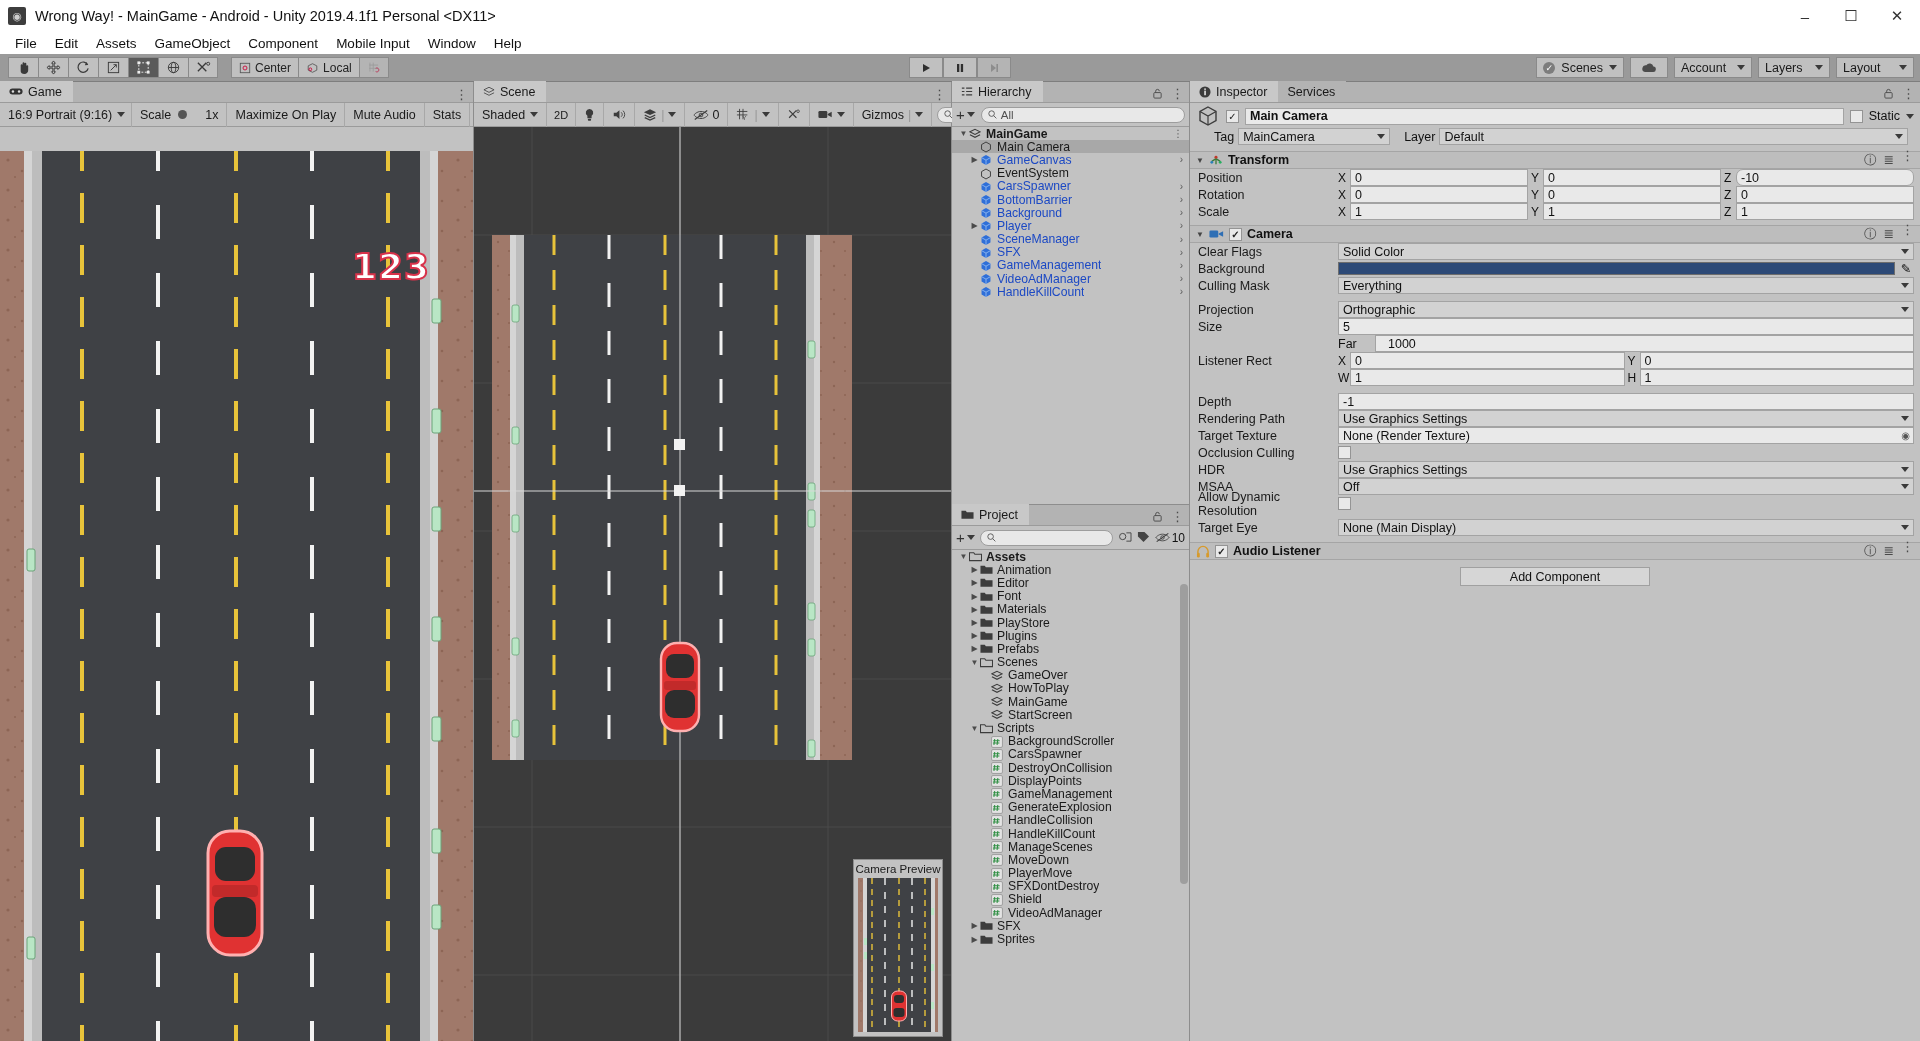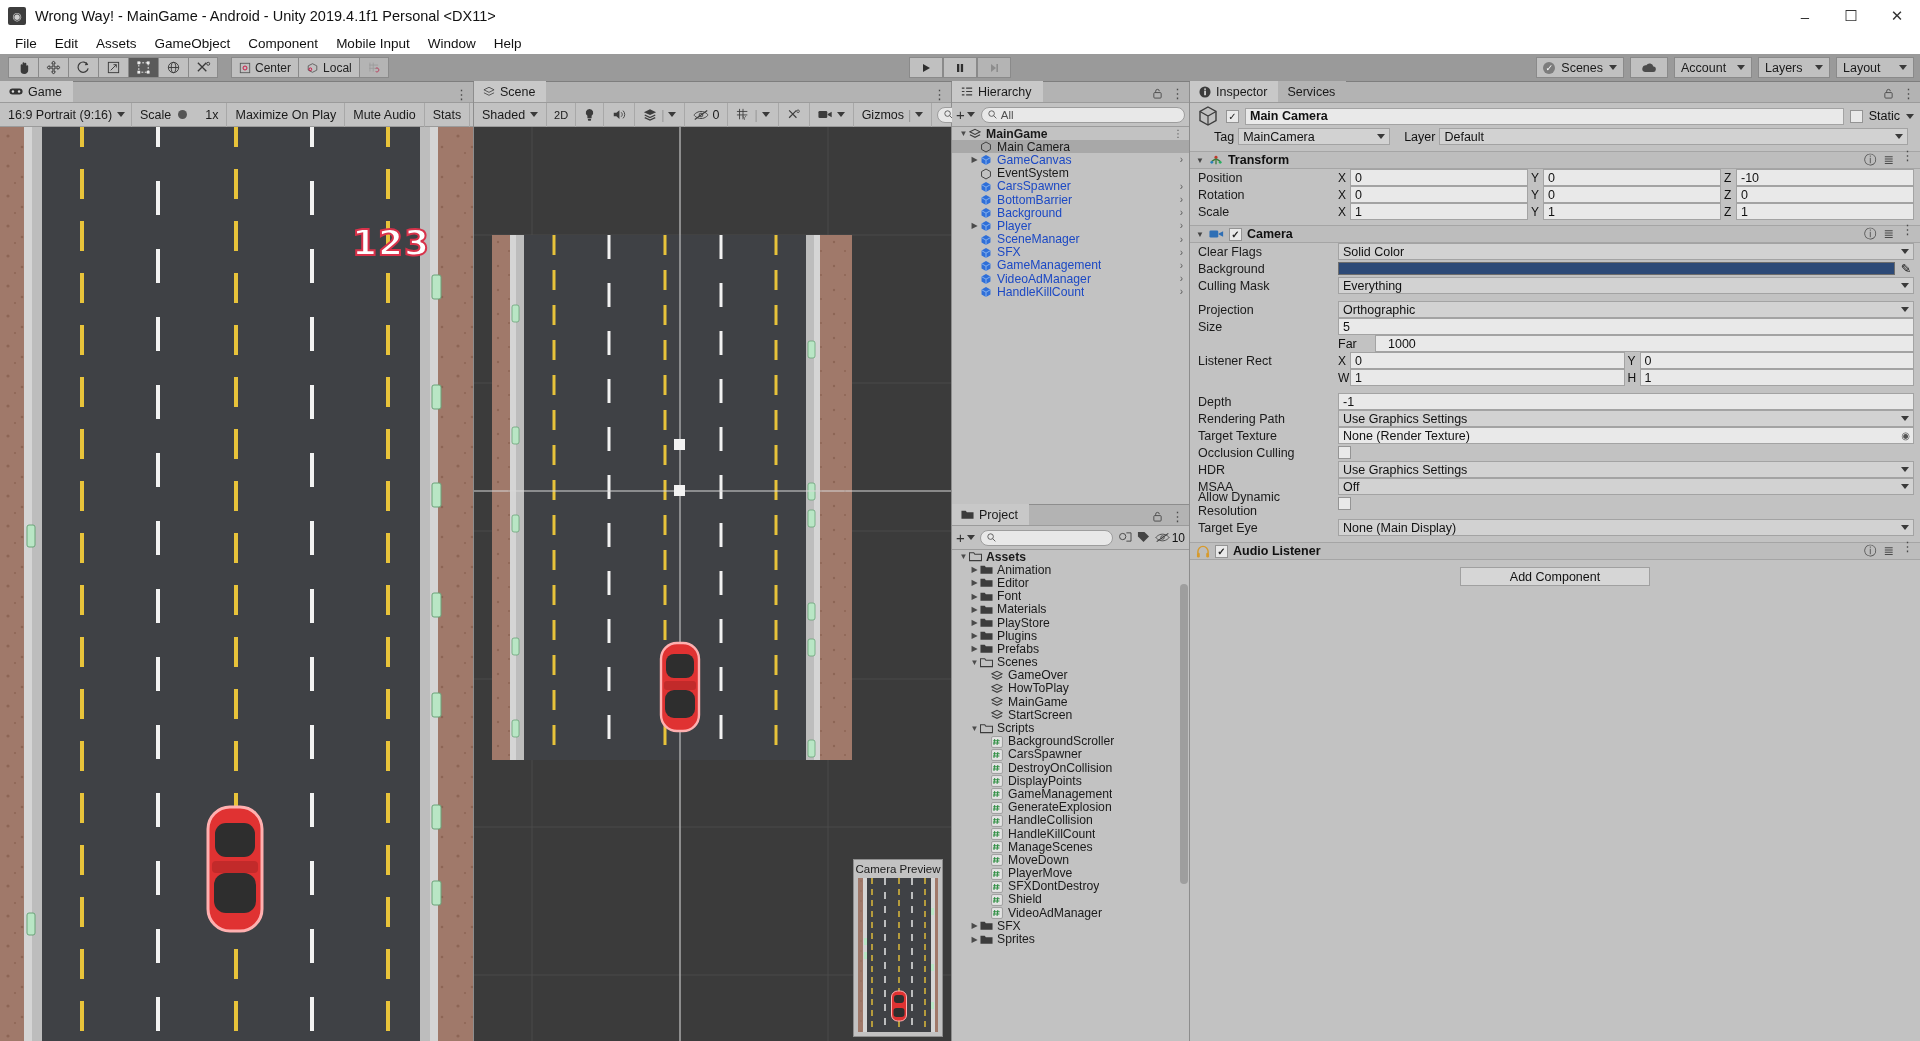--- a/index.html
+++ b/index.html
@@ -79,21 +79,21 @@
     border-bottom:1px solid #9b9b9b;
   }
   .cb{
     height:24px;display:flex;align-items:center;padding:0 8px;gap:5px;
     font-size:12.5px;color:#1a1a1a;border-right:1px solid #a8a8a8;white-space:nowrap;
   }
   .cb.nob{border-right:none;}
 
   
   #gameview{ width:474px; border-right:1px solid #8d8d8d;}
-  #gamecanvas{ flex:1; position:relative; overflow:hidden; background:#404040;}
+  #gamecanvas{ flex:1; position:relative; overflow:hidden; background:#404040;margin-top:24px;}
   #score{
     position:absolute; left:352px; top:95px; font-size:36px; font-weight:bold;
     color:#fff; -webkit-text-stroke:2px #d8324a; letter-spacing:1px;
     font-family:"DejaVu Sans", sans-serif;
   }
 
   
   #sceneview{ width:478px; border-right:1px solid #8d8d8d;}
   #scenecanvas{ flex:1; position:relative; overflow:hidden; background:#3b3b3b;}
 
@@ -1141,21 +1141,21 @@
           <span class="axis">
               <span class="ax">X</span>
               <div class="txtfield" style="flex:1;">0</div>
             </span>
           <span class="axis">
               <span class="ax">Y</span>
               <div class="txtfield" style="flex:1;">0</div>
             </span>
           <span class="axis">
               <span class="ax">Z</span>
-              <div class="txtfield" style="flex:1;">-10</div>
+              <div class="txtfield" style="flex:1;border-radius:7px;">-10</div>
             </span>
         </span>
       </div>
       <div class="prow">
         <span class="plabel">Rotation</span>
         <span class="pfields">
           <span class="axis">
               <span class="ax">X</span>
               <div class="txtfield" style="flex:1;">0</div>
             </span>

